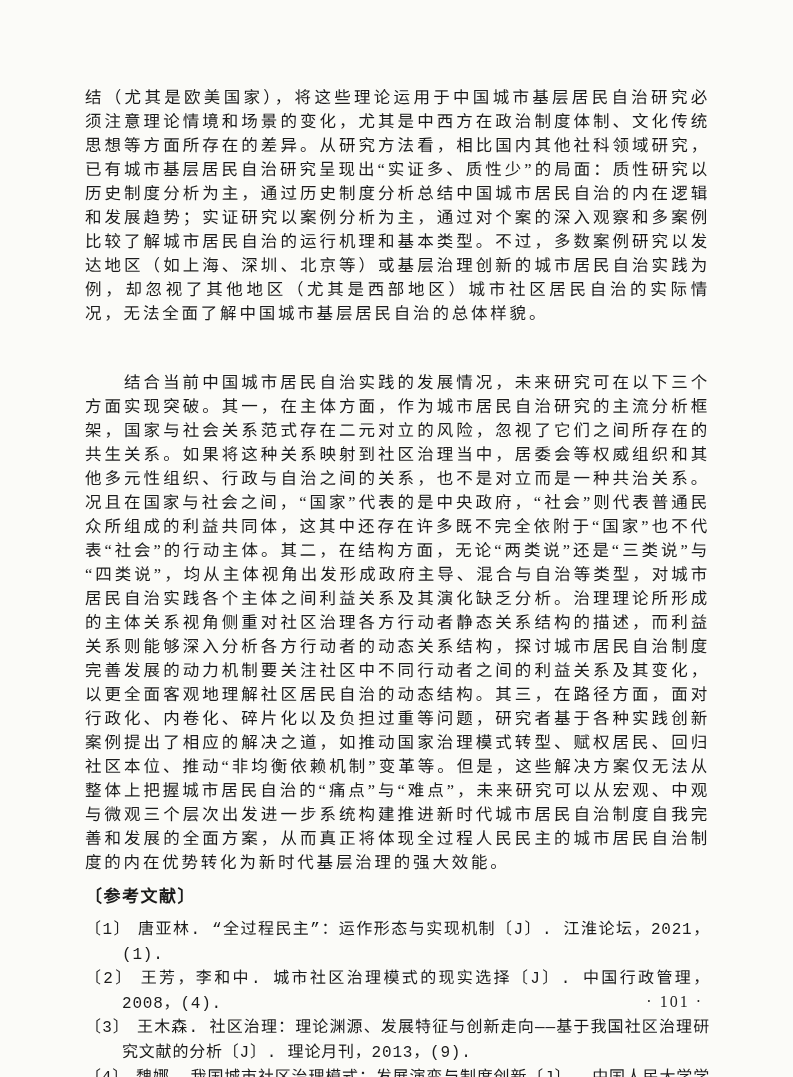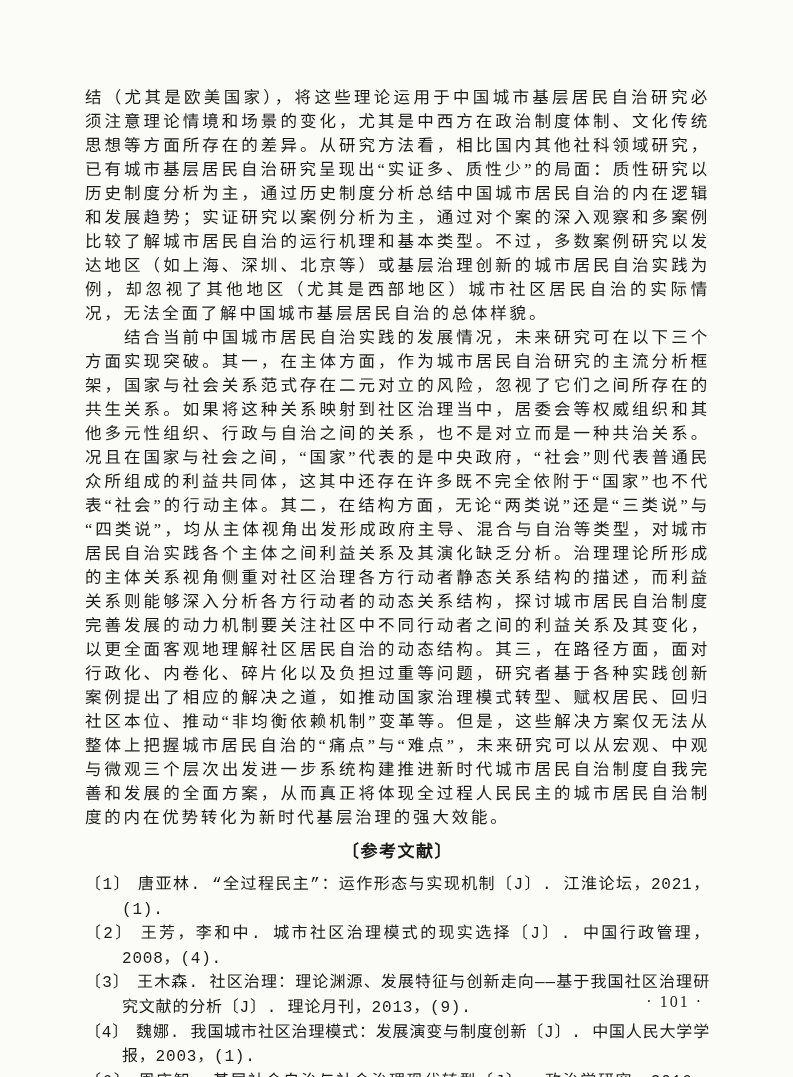--- a/index.html
+++ b/index.html
@@ -25,26 +25,27 @@
   .article-body .para {
     margin: 0;
     font-size: 16.5px;
     line-height: 24px;
     letter-spacing: 2.8px;
     text-align: justify;
     text-justify: inter-character;
   }
   .para.indent {
     text-indent: 39px;
+    margin-top: 45px;
   }
   .ref-section {
     margin-top: 10px;
   }
   .ref-header {
-    text-align: center;
+    text-align: left;
     font-weight: bold;
     font-size: 17px;
     line-height: 24px;
     letter-spacing: 1.5px;
     margin-bottom: 9px;
   }
   .ref-list {
     font-size: 16px;
     letter-spacing: 0.8px;
   }

